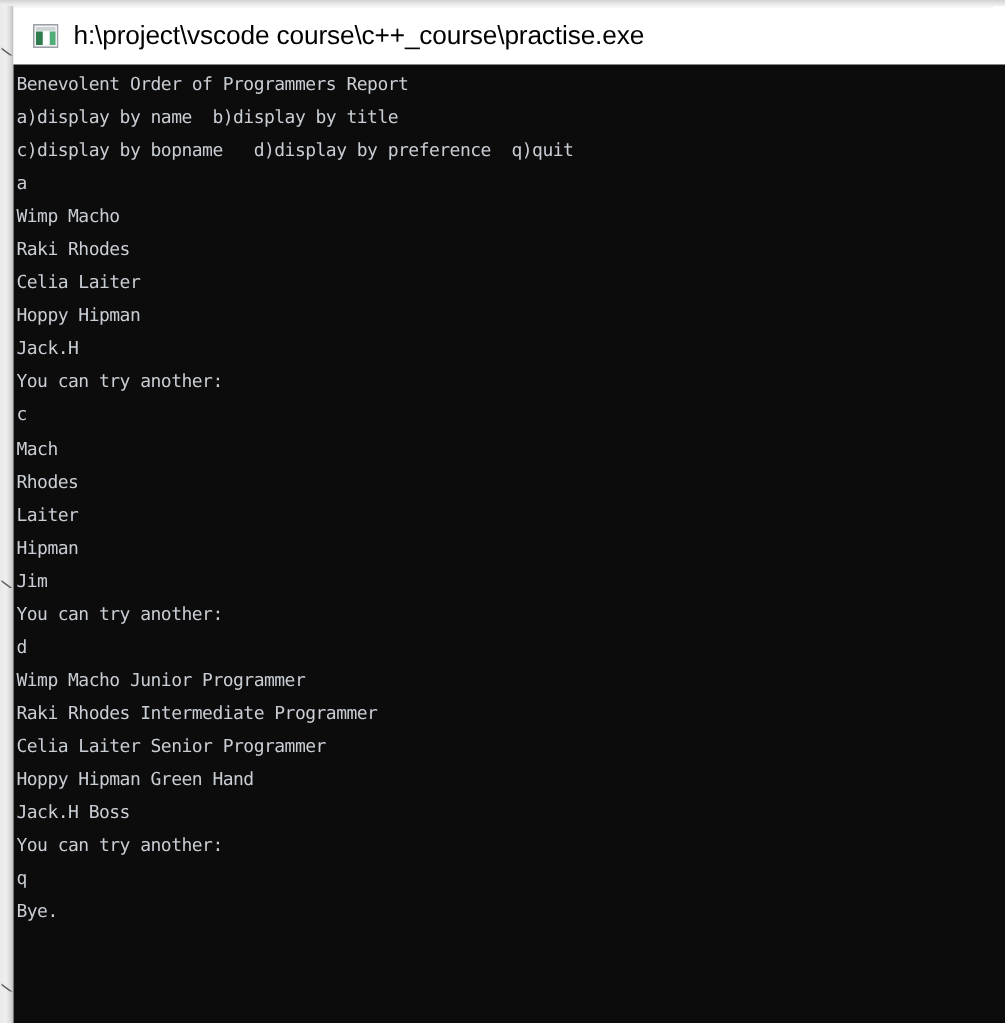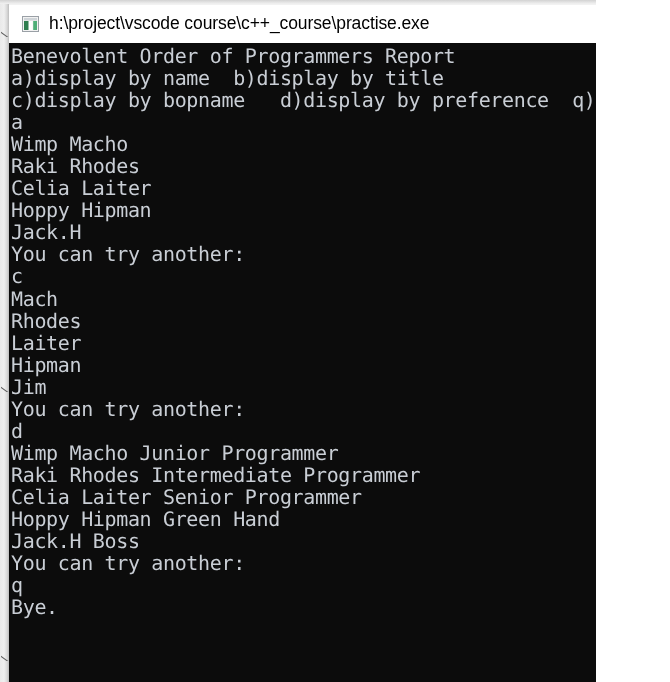--- a/index.html
+++ b/index.html
@@ -8,21 +8,21 @@
     background: #ffffff;
   }
   body {
     width: 670px;
     height: 682px;
     overflow: hidden;
     font-family: "Liberation Sans", sans-serif;
   }
   #screenshot {
     position: relative;
-    width: 596px;
+    width: 670px;
     height: 682px;
     background: #ffffff;
     overflow: hidden;
   }
 
   
   .page-left-gutter {
     position: absolute;
     left: 0;
     top: 0;
@@ -100,21 +100,21 @@
     height: 639px;
     background: #0c0c0c;
     overflow: hidden;
   }
   .console-text {
     position: absolute;
     left: 2px;
     top: 2px;
     margin: 0;
     font-family: "DejaVu Sans Mono", "Liberation Mono", monospace;
-    font-size: 20px;
+    font-size: 12px;
     line-height: 22.05px;
     color: #c9ced5;
     white-space: pre;
     letter-spacing: -0.35px;
     text-rendering: geometricPrecision;
   }
   .watermark {
     position: absolute;
     right: 8px;
     bottom: 9px;

